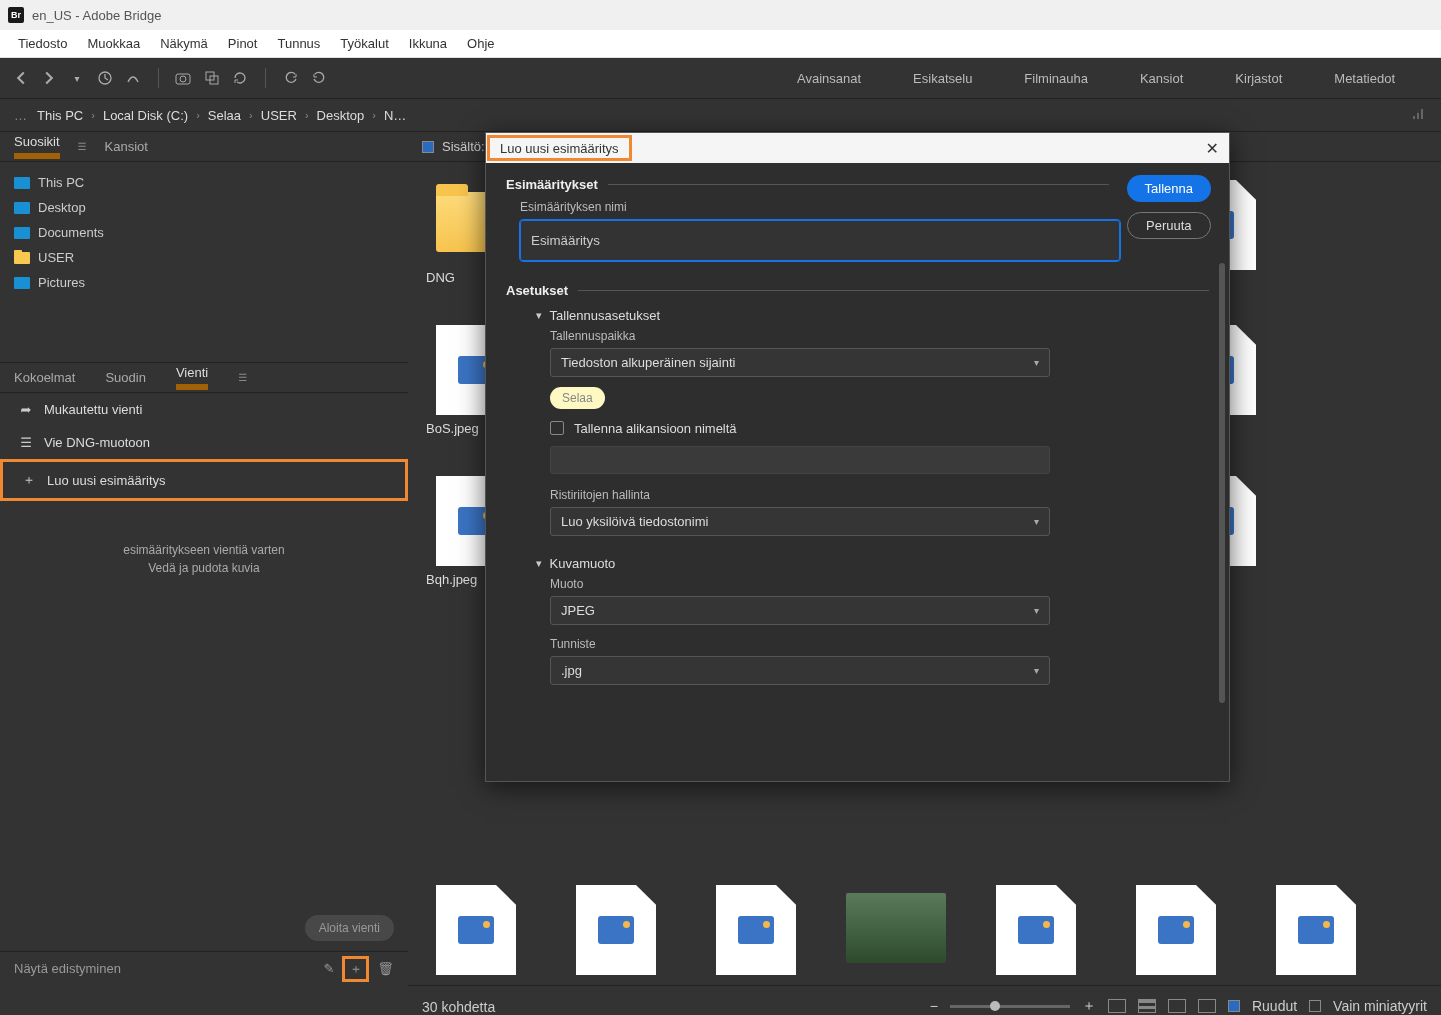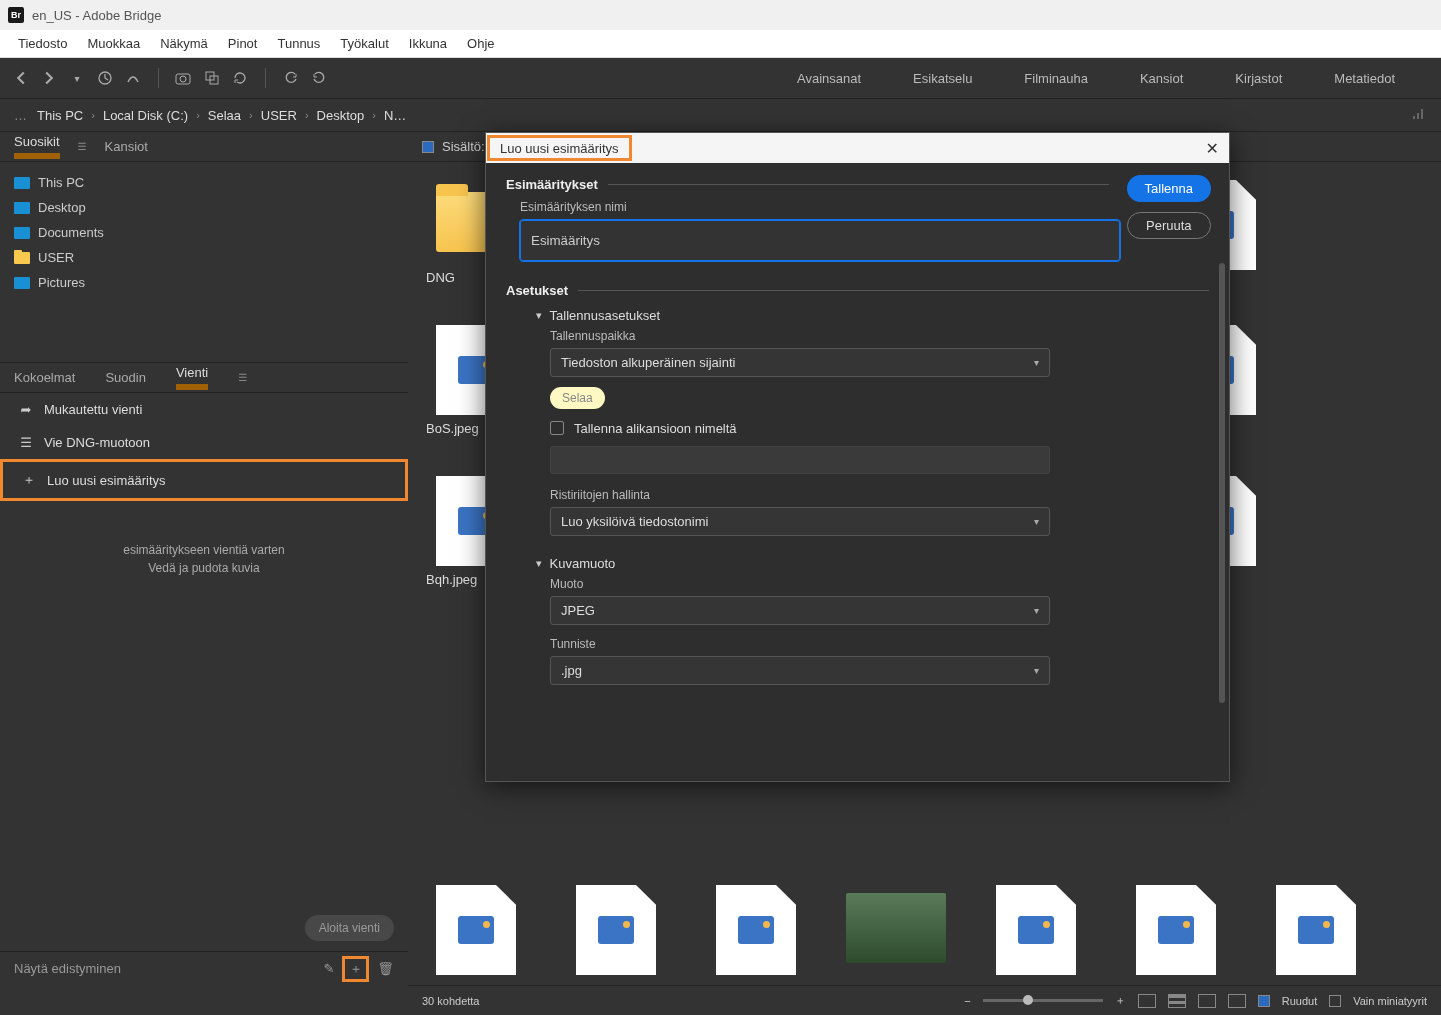--- a/index.html
+++ b/index.html
@@ -62,21 +62,21 @@
 .thumb-cell { width: 100px; }
 .thumb-img { width: 80px; height: 90px; background: #fff; margin: 0 auto; position: relative; clip-path: polygon(0 0, 75% 0, 100% 22%, 100% 100%, 0 100%); display: flex; align-items: center; justify-content: center; }
 .thumb-img .pic { width: 36px; height: 28px; background: #3b74c4; border-radius: 3px; position: relative; }
 .thumb-img .pic::after { content:""; position:absolute; top:5px; right:4px; width:7px; height:7px; background:#f2b84b; border-radius:50%; }
 .thumb-folder { width: 80px; height: 60px; background: linear-gradient(#fddb7b,#f7c44e); border-radius: 3px; margin: 12px auto 18px; position: relative; }
 .thumb-folder::before { content:""; position:absolute; top:-8px; left:0; width:32px; height:12px; background:#f7c44e; border-radius:3px 3px 0 0; }
 .thumb-photo { width: 100px; height: 70px; background: linear-gradient(#5a7a5a,#2d4a2d); border-radius:2px; margin: 8px auto 12px; display:flex; align-items:center; justify-content:center; }
 .thumb-label { text-align: left; color: #ddd; font-size: 13px; margin-top: 6px; padding-left: 0; }
 
 
-.statusbar { height: 30px; background: #333; border-top: 1px solid #222; display: flex; align-items: center; padding: 0 14px; font-size: 11px; color: #ccc; position: absolute; bottom: 0; left: 408px; right: 0; }
+.statusbar { height: 30px; background: #333; border-top: 1px solid #222; display: flex; align-items: flex-end; padding: 0 14px; font-size: 14px; color: #ccc; position: absolute; bottom: 0; left: 408px; right: 0; }
 .statusbar .right { margin-left: auto; display: flex; align-items: center; gap: 12px; }
 .slider { width: 120px; height: 3px; background: #666; position: relative; }
 .slider .knob { width:10px; height:10px; background:#bbb; border-radius:50%; position:absolute; top:-4px; left:40px; }
 .view-icon { width:18px; height:14px; border:1px solid #888; }
 .chk2 { width:12px; height:12px; border:1px solid #888; display:inline-block; }
 .chk2.on { background:#2a6abf; }
 
 
 .modal { position: absolute; left: 485px; top: 132px; width: 745px; height: 650px; background: #2e2e2e; border: 1px solid #555; box-shadow: 0 5px 25px rgba(0,0,0,0.6); display: flex; flex-direction: column; }
 .modal-title { height: 30px; background: #f5f5f5; display: flex; align-items: center; color: #333; }

